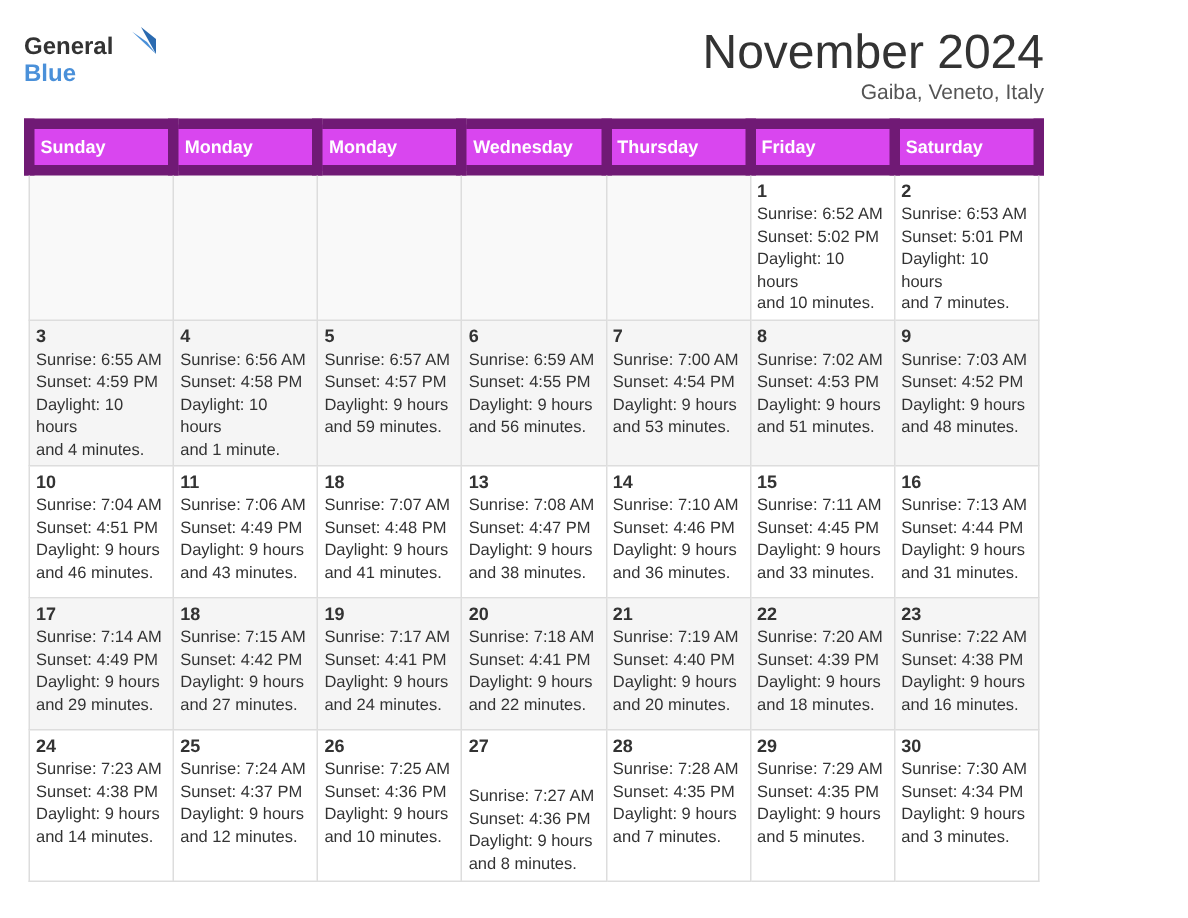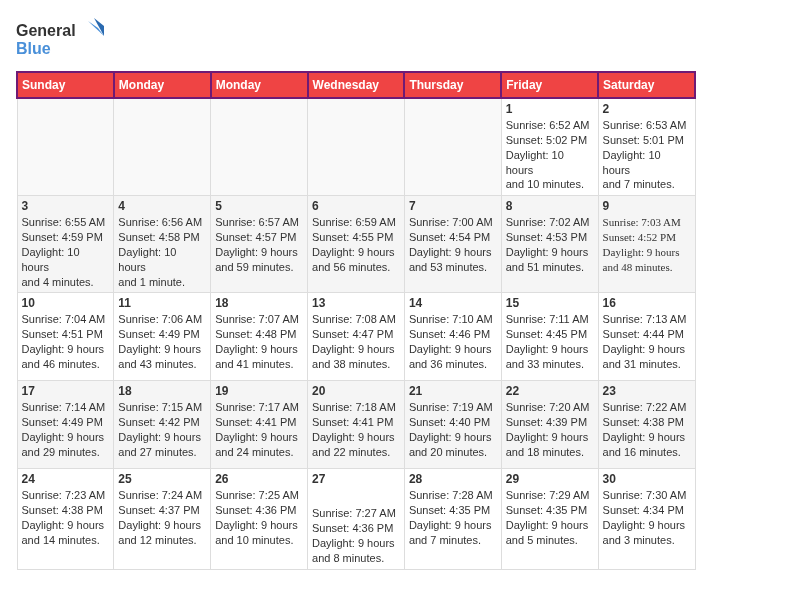--- a/index.html
+++ b/index.html
@@ -39,27 +39,27 @@
     .location {
       font-size: 14px;
       color: #555;
     }
     table {
       width: 100%;
       border-collapse: collapse;
       table-layout: fixed;
     }
     thead th {
-      background-color: #ef4444;
+      background-color: #d946ef;
       color: white;
       font-size: 12px;
       font-weight: bold;
       padding: 5px 4px;
       text-align: left;
-      border: 2px solid #701a75;
+      border: 7px solid #701a75;
     }
     tbody td {
       vertical-align: top;
       padding: 3px 4px;
       font-size: 10px;
       color: #333;
       border: 1px solid #ddd;
       height: 88px;
       background: #fff;
     }
@@ -87,20 +87,24 @@
 <div class="page">
   <div class="header">
     <div class="logo">
         <svg width="90" height="45" viewBox="0 0 90 45">
           <text x="0" y="20" font-size="16" font-weight="bold" fill="#333" font-family="Arial">General</text>
           <text x="0" y="38" font-size="16" font-weight="bold" fill="#4a90d9" font-family="Arial">Blue</text>
           <polygon points="72,5 88,20 82,12" fill="#4a90d9"></polygon>
           <polygon points="78,2 88,20 88,10" fill="#2a6ab0"></polygon>
         </svg>
       </div>
+    <div class="title-area">
+      <div class="month-title">November 2024</div>
+      <div class="location">Gaiba, Veneto, Italy</div>
+    </div>
   </div>
 
   <table>
     <thead>
       <tr>
       <th>Sunday</th>
           <th>Monday</th>
           <th>Monday</th>
           <th>Wednesday</th>
           <th>Thursday</th>
@@ -168,21 +172,21 @@
           </td>
           <td>
             <span class="day-number">8</span>
             <div class="day-info" style="white-space: pre-line;">Sunrise: 7:02 AM
 Sunset: 4:53 PM
 Daylight: 9 hours
 and 51 minutes.</div>
           </td>
           <td>
             <span class="day-number">9</span>
-            <div class="day-info" style="white-space: pre-line; font-family: Liberation Serif, serif;">Sunrise: 7:03 AM
+            <div class="day-info" style="white-space: pre-line;">Sunrise: 7:03 AM
 Sunset: 4:52 PM
 Daylight: 9 hours
 and 48 minutes.</div>
           </td>
         </tr>
         <tr>
           <td>
             <span class="day-number">10</span>
             <div class="day-info" style="white-space: pre-line;">Sunrise: 7:04 AM
 Sunset: 4:51 PM

